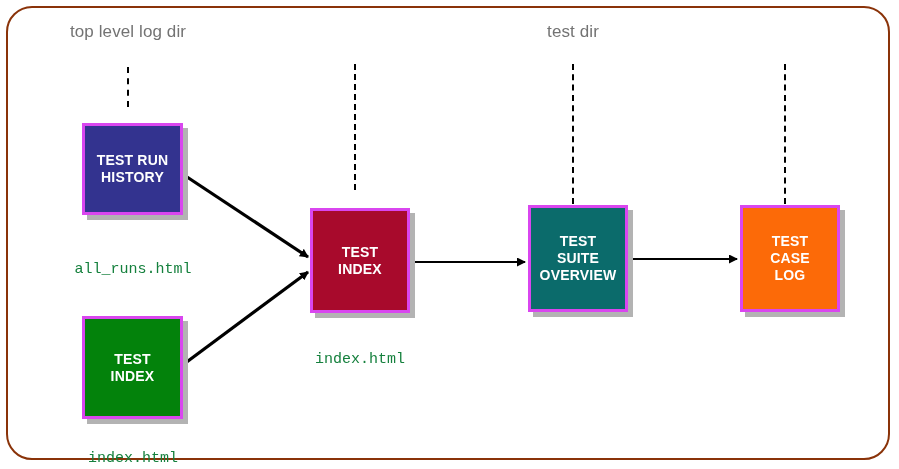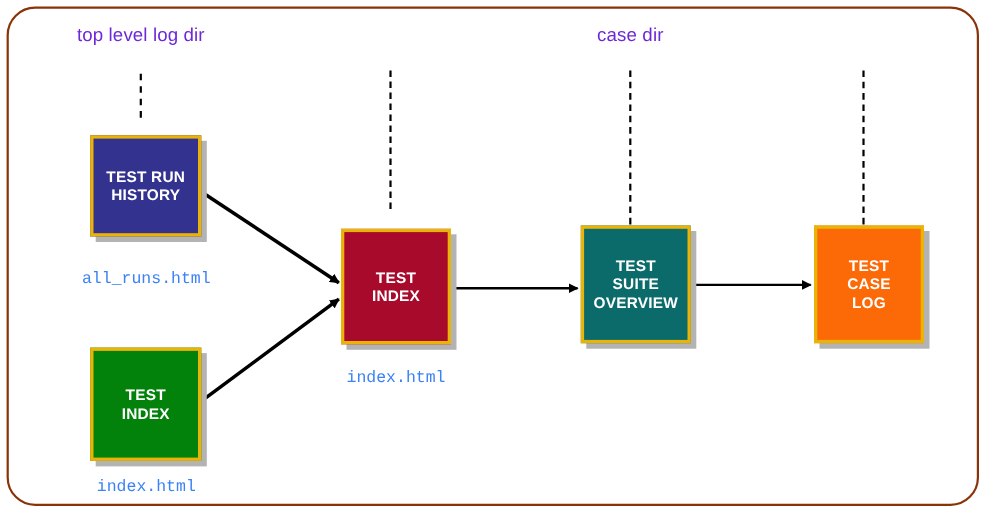--- a/index.html
+++ b/index.html
@@ -23,82 +23,83 @@
     width: 884px;
     height: 454px;
     border: 2px solid #8a3309;
     border-radius: 26px;
     box-sizing: border-box;
     pointer-events: none;
   }
   
   .col-head {
     position: absolute;
-    color: #6d28d9;
+    color: #737373;
     font-family: "Liberation Sans", sans-serif;
     font-size: 17px;
     font-weight: 400;
     white-space: nowrap;
     text-align: center;
     transform: translateX(-50%);
     letter-spacing: 0.1px;
   }
   
   .col-dash {
     position: absolute;
     width: 0;
     border-left: 2px dashed #000000;
     transform: translateX(-50%);
   }
   
   .node {
     position: absolute;
     box-sizing: border-box;
-    border: 3px solid #eab308;
+    border: 3px solid #d946ef;
     color: #ffffff;
     font-family: "Liberation Sans", sans-serif;
     font-size: 14px;
     font-weight: bold;
     line-height: 17px;
     display: flex;
     align-items: center;
     justify-content: center;
     text-align: center;
     letter-spacing: 0.2px;
     box-shadow: 5px 5px 0 0 #b3b3b3;
   }
   .node span { display: block; white-space: pre-line; }
   
   .file-label {
     position: absolute;
-    color: #3b82f6;
+    color: #15803d;
     font-family: "Liberation Mono", "DejaVu Sans Mono", monospace;
     font-size: 15px;
     white-space: nowrap;
     transform: translateX(-50%);
     letter-spacing: 0px;
+    margin-top: 16px;
   }
   #edges {
     position: absolute;
     left: 0;
     top: 0;
     width: 899px;
     height: 469px;
     pointer-events: none;
   }
 </style>
 </head>
 <body>
 
 <div id="canvas">
 
   <div id="frame" style="border-color: rgb(138, 51, 9);"></div>
 
   <div class="col-head" id="col-head-0" style="left: 128px; top: 22px;">top level log dir</div>
-  <div class="col-head" id="col-head-2" style="left: 573px; top: 22px;">case dir</div>
+  <div class="col-head" id="col-head-2" style="left: 573px; top: 22px;">test dir</div>
 
   <div class="col-dash" id="col-dash-0" style="left: 128px; top: 67px; height: 40px;"></div>
   <div class="col-dash" id="col-dash-1" style="left: 355px; top: 64px; height: 126px;"></div>
   <div class="col-dash" id="col-dash-2" style="left: 573px; top: 64px; height: 140px;"></div>
   <div class="col-dash" id="col-dash-3" style="left: 785px; top: 64px; height: 140px;"></div>
 
   <svg id="edges" viewBox="0 0 899 469">
     <defs>
       <marker id="arrowhead" markerWidth="9" markerHeight="9" refX="8" refY="4.5" orient="auto" markerUnits="userSpaceOnUse">
         <path d="M0,0 L9,4.5 L0,9 Z" fill="#000000"></path>

